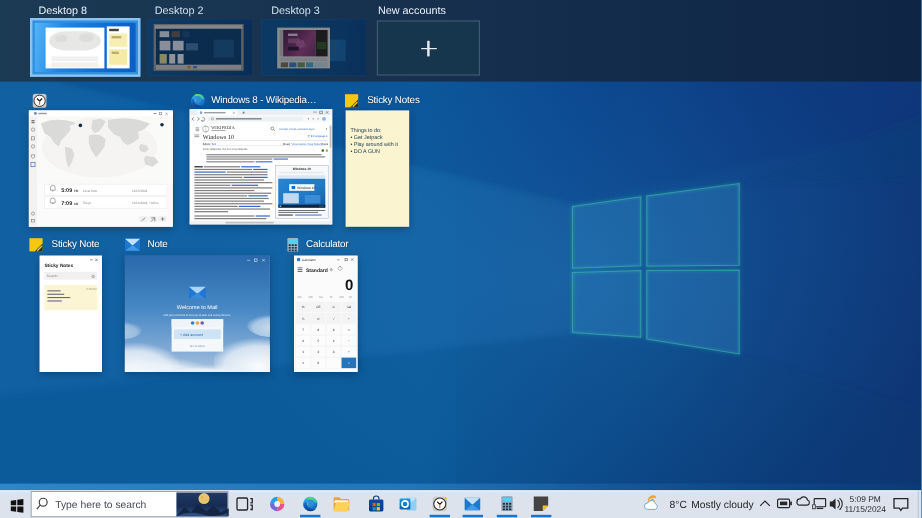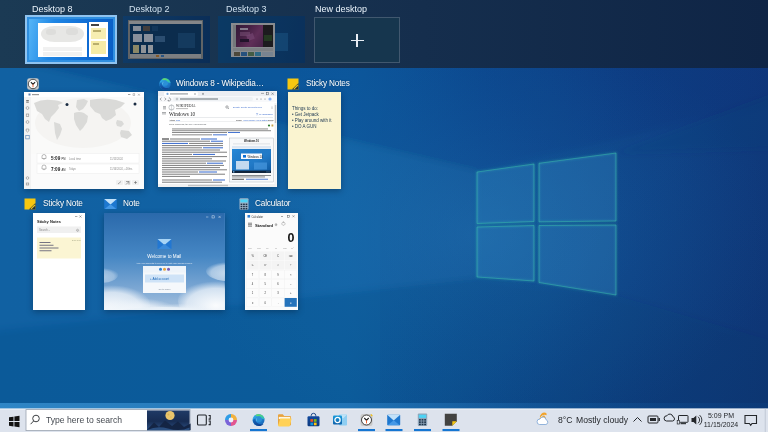--- a/index.html
+++ b/index.html
@@ -79,21 +79,21 @@
     </g>
 
     <rect x="0" y="403" width="768" height="6" fill="url(#band)"></rect>
 
     <rect x="0" y="0" width="768" height="68" fill="url(#strip)"></rect>
   </svg>
 
   <div class="lbl" style="left:32px;top:4px;">Desktop 8</div>
   <div class="lbl" style="left:129px;top:4px;color:#cfe0ee;">Desktop 2</div>
   <div class="lbl" style="left:226px;top:4px;color:#cfe0ee;">Desktop 3</div>
-  <div class="lbl" style="left:315px;top:4px;">New desktop</div>
+  <div class="lbl" style="left:315px;top:4px;">New accounts</div>
 
   <div id="d1" style="left:25px;top:15px;width:92px;height:49px;border:2px solid #8fc3ef;background:#2f8fe0;padding:2px;">
     <div style="left:2px;top:2px;width:84px;height:41px;background:linear-gradient(100deg,#55b5f7 0%,#1f86e4 28%,#0d67d0 75%,#0a5ec4 100%);overflow:hidden;">
 
       <div style="left:9px;top:4px;width:49px;height:34px;background:#fff;">
         <div style="left:3px;top:3px;width:43px;height:16px;background:#e7e7e5;border-radius:35%/55%;"></div>
       <div style="left:8px;top:6px;width:10px;height:6px;background:#dddddb;border-radius:40%;"></div>
       <div style="left:28px;top:5px;width:12px;height:7px;background:#dddddb;border-radius:40%;"></div>
         <div style="left:5px;top:24px;width:39px;height:4px;background:#f1f1f1;"></div>
         <div style="left:5px;top:29px;width:39px;height:4px;background:#f1f1f1;"></div>

